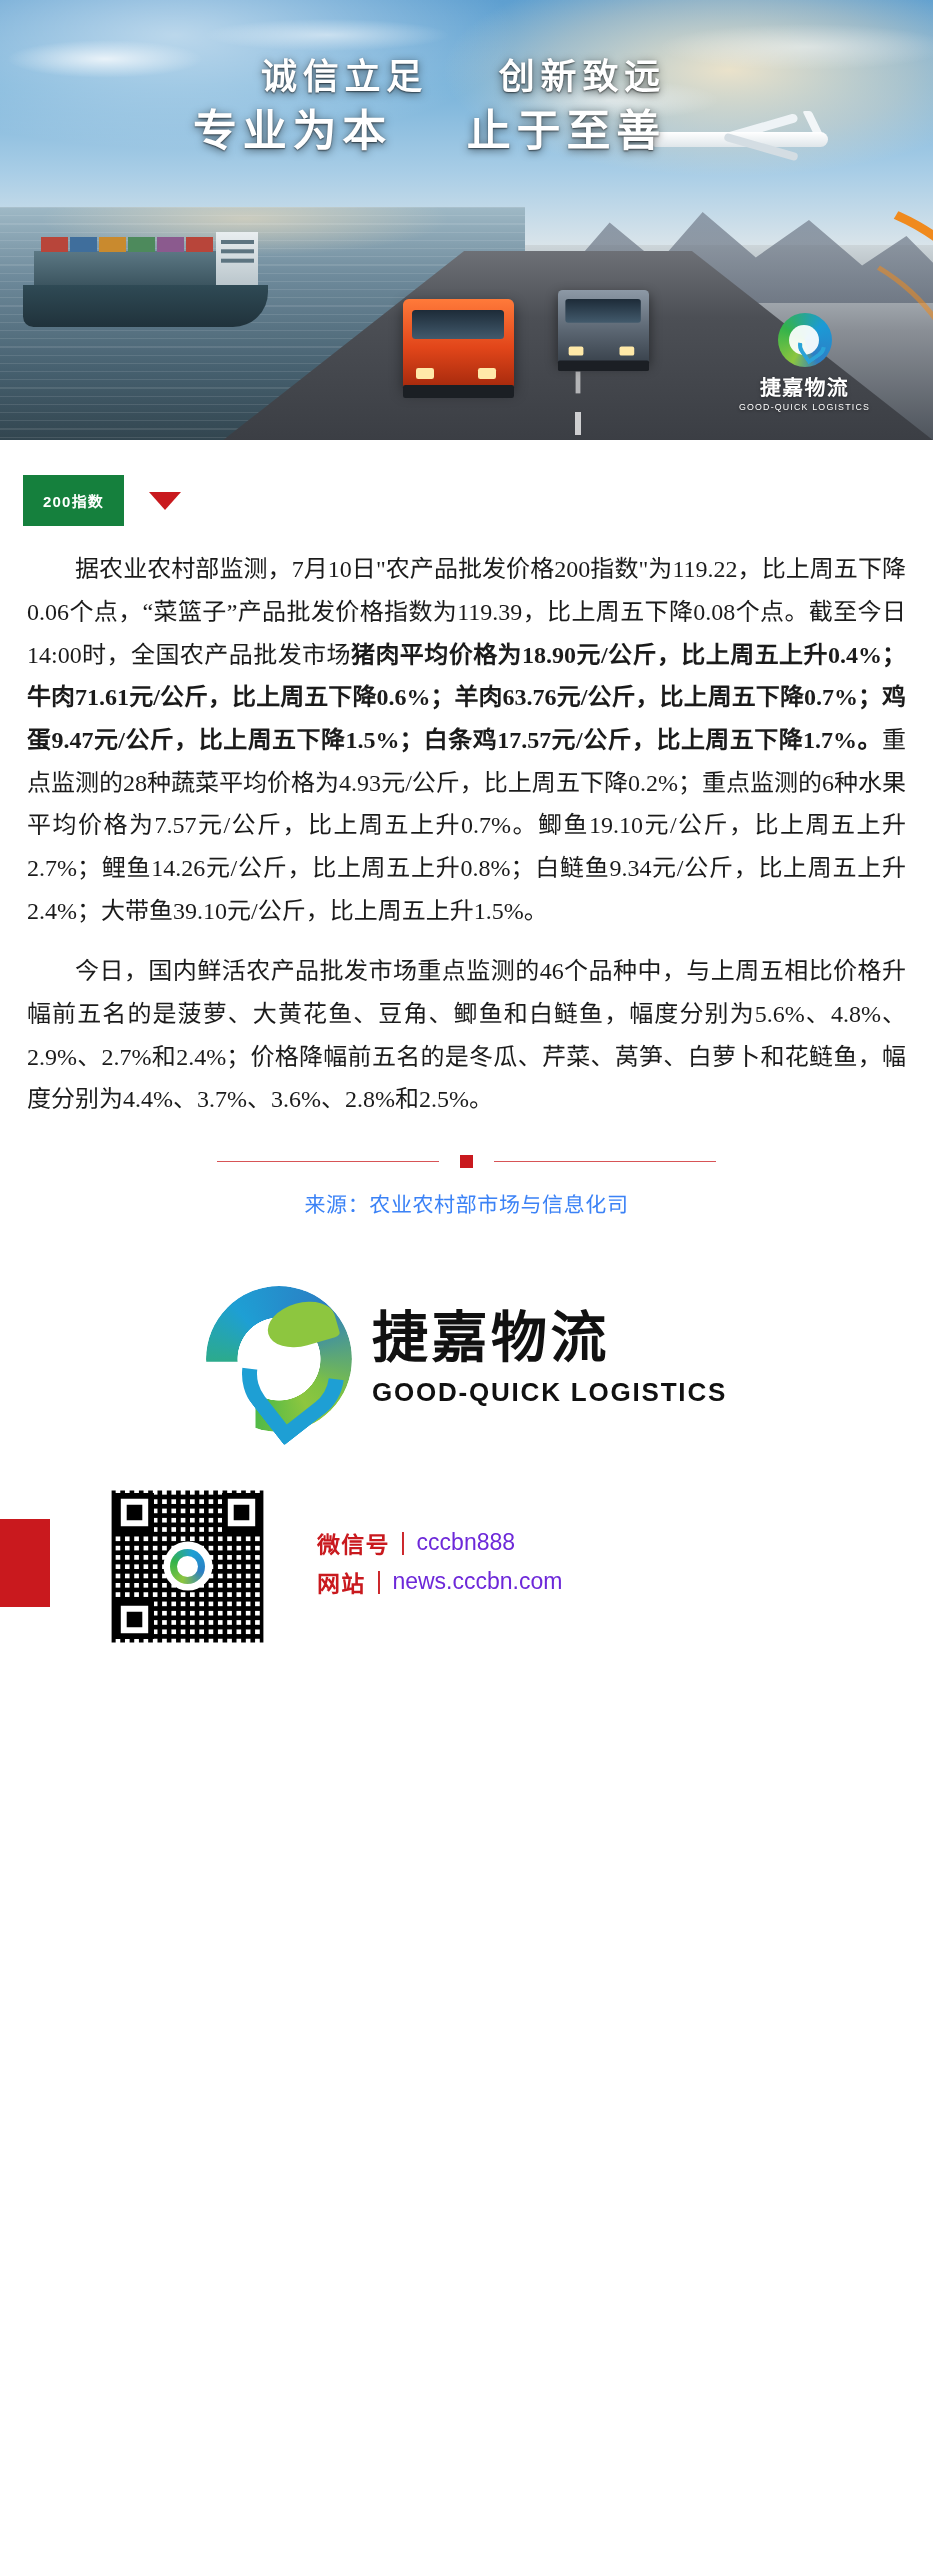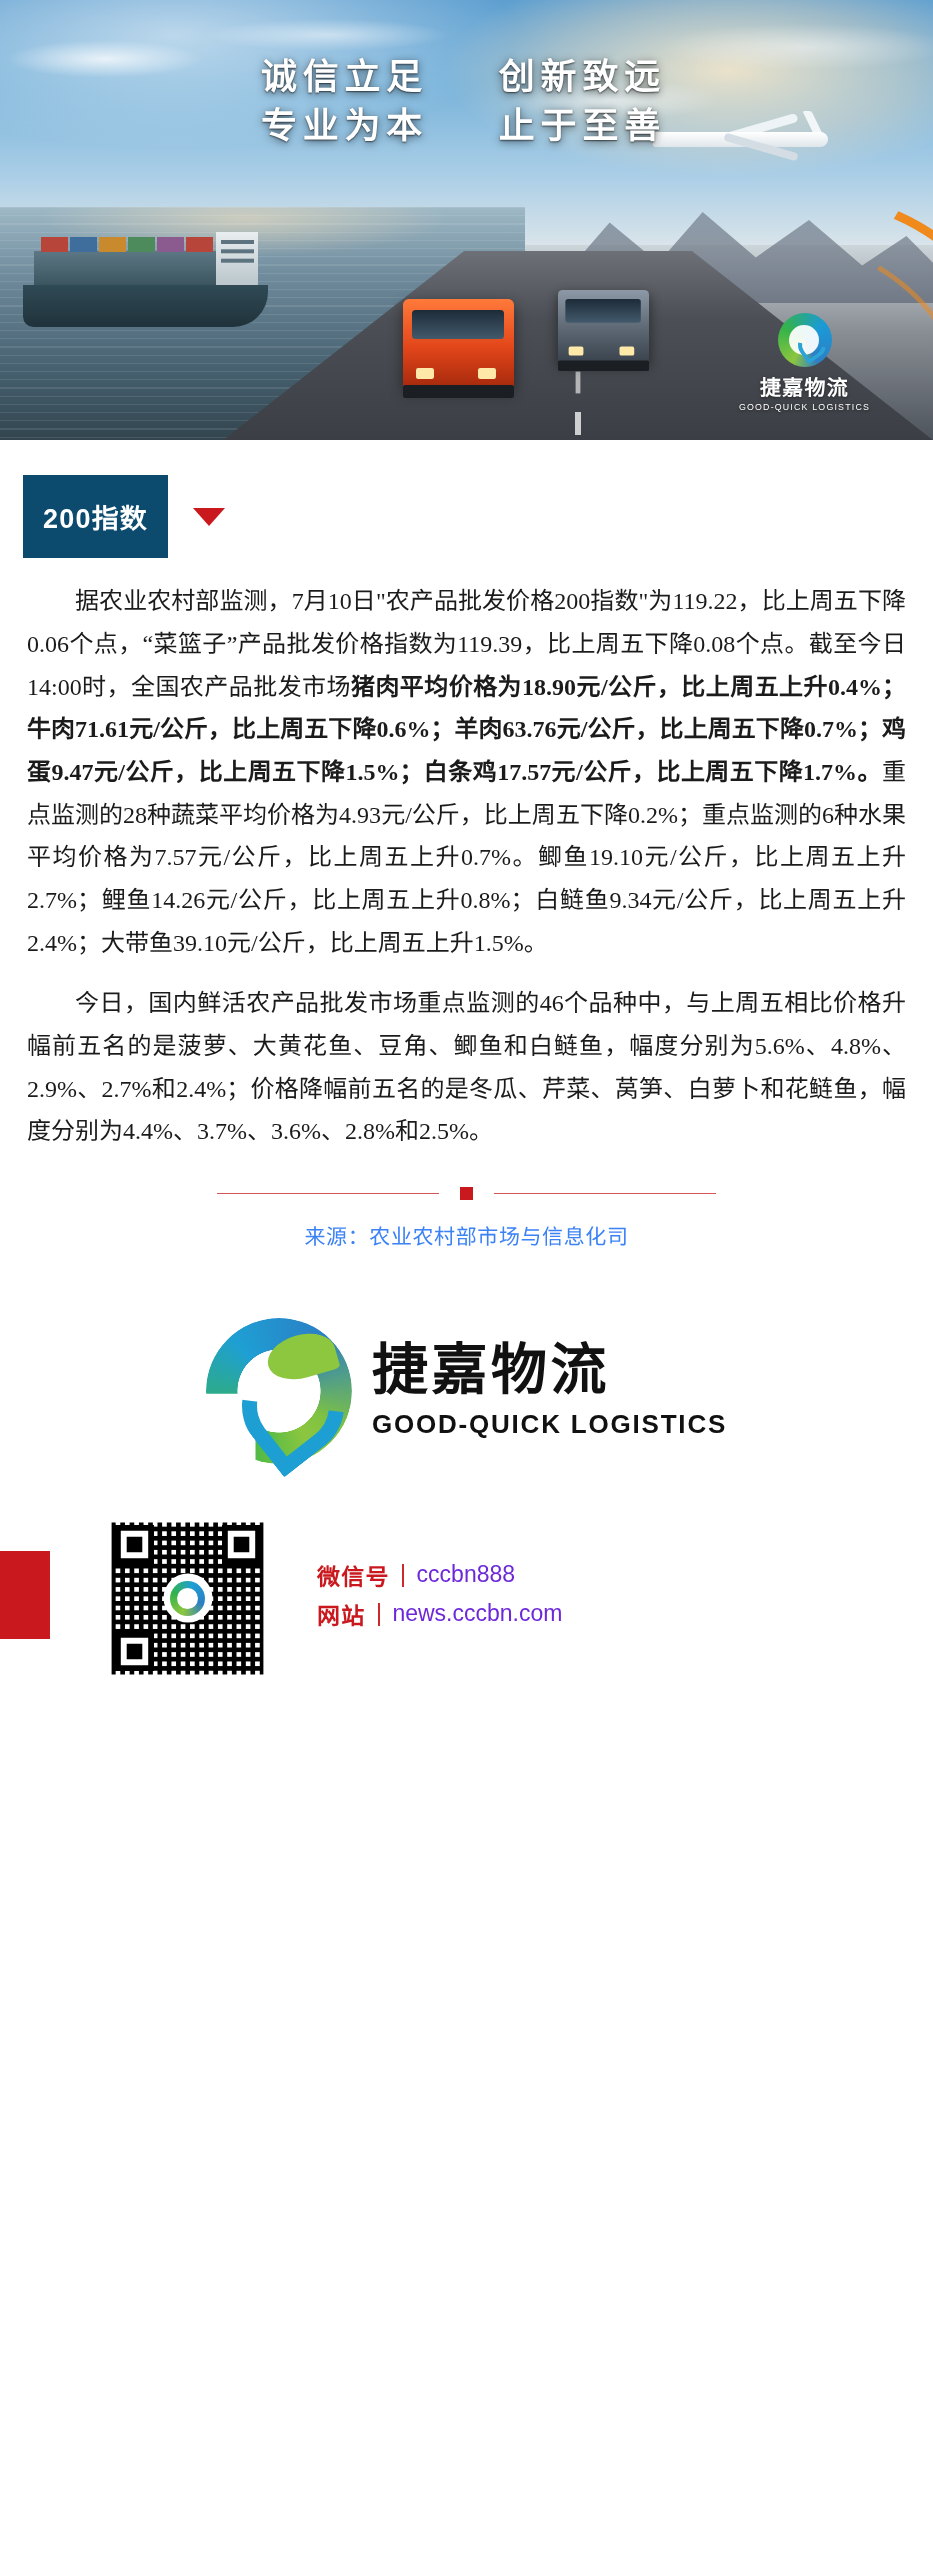--- a/index.html
+++ b/index.html
@@ -149,21 +149,21 @@
   .hero .headline {
     position: absolute; left: 0; top: 53px; width: 613px;
     text-align: right; padding-left: 53px;
     color: #ffffff;
     font-family: "Liberation Serif", "DejaVu Serif", serif;
     font-weight: 700;
     text-shadow: 0 2.3px 8.2px rgba(0,0,0,0.55), 0 0.6px 1.8px rgba(0,0,0,0.6);
     letter-spacing: 5.8px;
   }
   .hero .headline .line1 { font-size: 36px; line-height: 1.35; }
-  .hero .headline .line2 { font-size: 36px; line-height: 1.35; padding-left: 21px; }
+  .hero .headline .line2 { font-size: 44px; line-height: 1.35; padding-left: 21px; }
   .hero .headline .seg { display: inline-block; }
   .hero .headline .gap { display: inline-block; width: 41px; }
   
   .hero .swoosh {
     position: absolute; right: -70px; bottom: -134px; width: 572px; height: 362px;
     border-radius: 50%;
     border: 9.3px solid #f08a1d;
     border-left-color: transparent; border-top-color: transparent;
     transform: rotate(-14deg);
   }
@@ -205,25 +205,25 @@
     text-shadow: 0 1.2px 2.9px rgba(0,0,0,0.5);
   }
 
   
   .section-tag-row {
     display: flex;
     align-items: center;
     padding: 35px 0 16.3px 23px;
   }
   .tag-badge {
-    background: #0c4a6e;
+    background: #15803d;
     color: #ffffff;
-    font-size: 27px;
+    font-size: 15px;
     font-weight: 700;
-    padding: 22px 20px;
+    padding: 15px 20px;
     letter-spacing: 1.2px;
     font-family: "Liberation Sans", "DejaVu Sans", sans-serif;
   }
   .chev {
     margin-left: 24.5px;
     width: 0; height: 0;
     border-left: 16.3px solid transparent;
     border-right: 16.3px solid transparent;
     border-top: 18.7px solid #c9191e;
   }

